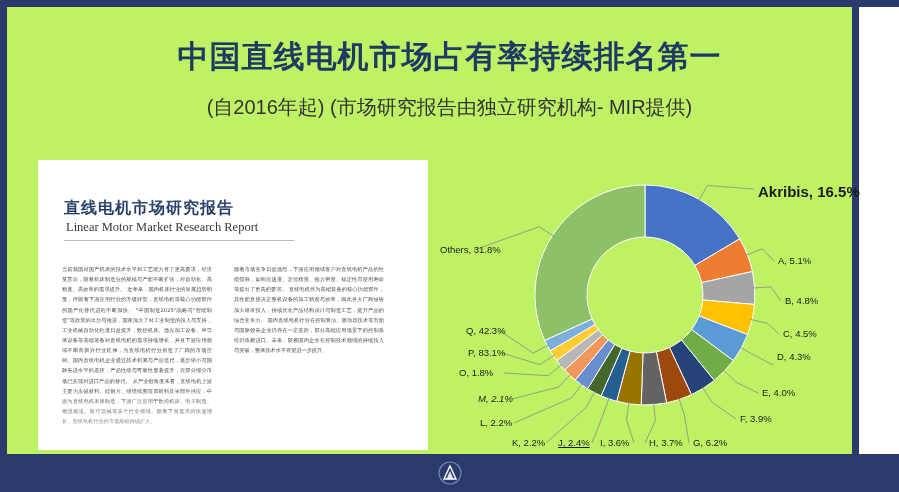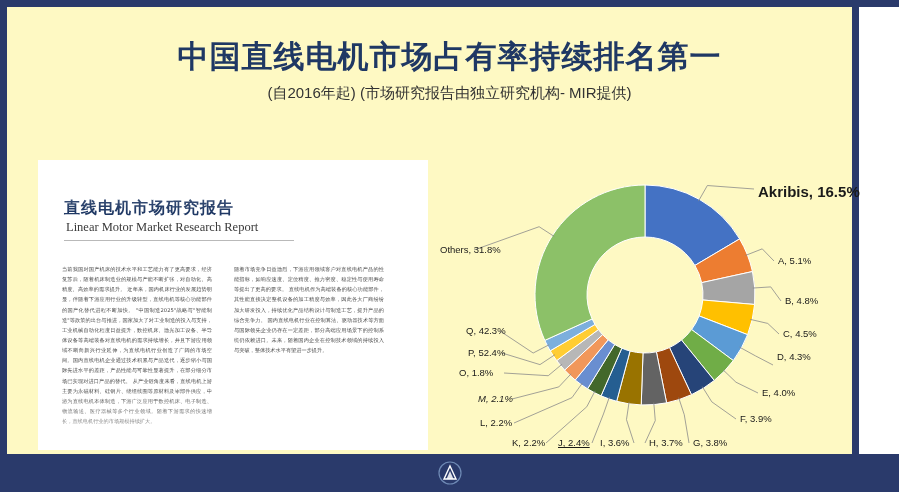--- a/index.html
+++ b/index.html
@@ -12,21 +12,21 @@
     background: #ffffff;
     font-family: "Liberation Sans", sans-serif;
     overflow: hidden;
     position: relative;
   }
   .slide {
     position: absolute;
     left: 0; top: 0;
     width: 859px;
     height: 492px;
-    background: #fef9c3;
+    background: #bef264;
   }
   
   .top-bar {
     position: absolute;
     left: 0; top: 0;
     width: 899px;
     height: 7px;
     background: #2a3a6b;
   }
   .left-bar {
@@ -71,24 +71,24 @@
     width: 899px;
     text-align: center;
     font-size: 31px;
     font-weight: bold;
     color: #1f3864;
     letter-spacing: 1px;
   }
   .subtitle {
     position: absolute;
     left: 0;
-    top: 84px;
+    top: 94px;
     width: 899px;
     text-align: center;
-    font-size: 15px;
+    font-size: 20px;
     color: #333333;
   }
 
   
   .doc {
     position: absolute;
     left: 38px;
     top: 160px;
     width: 390px;
     height: 290px;
@@ -253,27 +253,27 @@
         </g>
     </svg>
     <div id="labels">
         <div class="lbl hi" style="left: 318px; top: 28px;">Akribis, 16.5%</div>
         <div class="lbl" style="left: 338px; top: 100px;">A, 5.1%</div>
         <div class="lbl" style="left: 345px; top: 140px;">B, 4.8%</div>
         <div class="lbl" style="left: 343px; top: 173px;">C, 4.5%</div>
         <div class="lbl" style="left: 337px; top: 196px; text-align: right;">D, 4.3%</div>
         <div class="lbl" style="left: 322px; top: 232px;">E, 4.0%</div>
         <div class="lbl" style="left: 300px; top: 258px;">F, 3.9%</div>
-        <div class="lbl" style="left: 253px; top: 282px;">G, 3.8%</div>
+        <div class="lbl" style="left: 253px; top: 282px;">G, 6.2%</div>
         <div class="lbl" style="left: 209px; top: 282px;">H, 3.7%</div>
         <div class="lbl" style="left: 160px; top: 282px;">I, 3.6%</div>
         <div class="lbl" style="left: 118px; top: 282px; text-decoration: underline;">J, 2.4%</div>
         <div class="lbl" style="left: 72px; top: 282px;">K, 2.2%</div>
         <div class="lbl" style="left: 40px; top: 262px;">L, 2.2%</div>
         <div class="lbl" style="left: 38px; top: 238px; font-style: italic;">M, 2.1%</div>
         <div class="lbl" style="left: 19px; top: 212px;">O, 1.8%</div>
-        <div class="lbl" style="left: 28px; top: 192px;">P, 52.4%</div>
+        <div class="lbl" style="left: 28px; top: 192px;">P, 83.1%</div>
         <div class="lbl" style="left: 26px; top: 170px;">Q, 42.3%</div>
         <div class="lbl" style="left: 0px; top: 89px;">Others, 31.8%</div>
       </div>
   </div>
 
 </div>
 
 </body></html>

